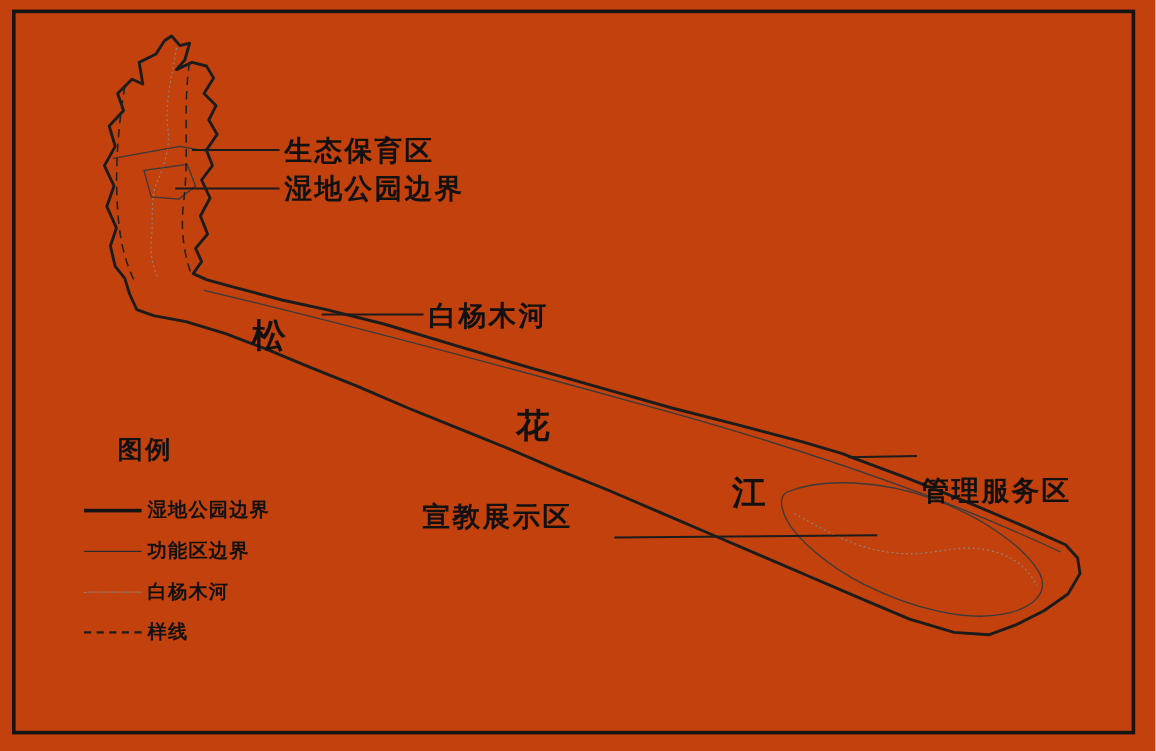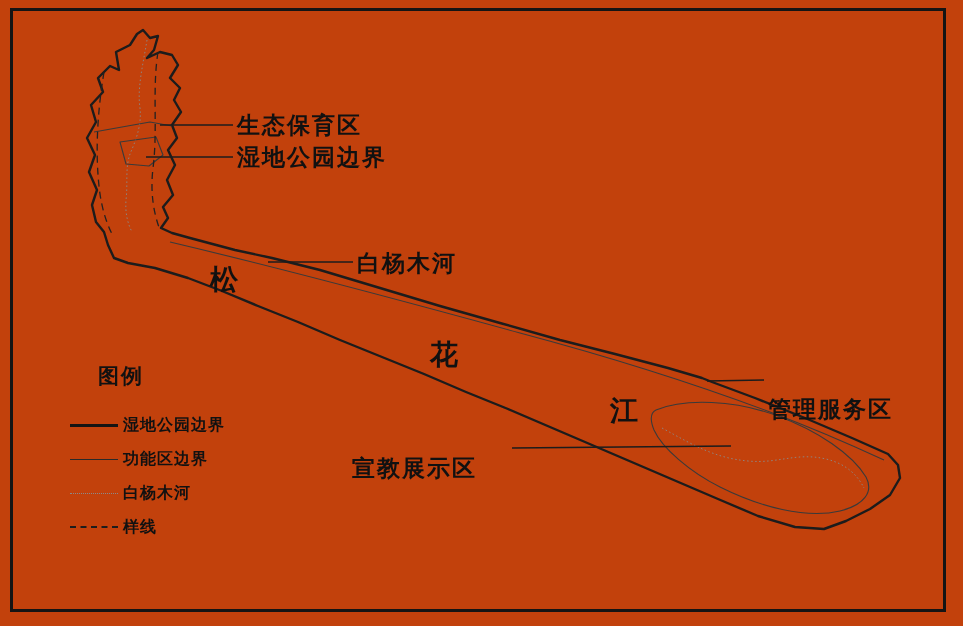--- a/index.html
+++ b/index.html
@@ -126,21 +126,21 @@
   </svg>
 
   <div class="zone-label" style="left:237px; top:113px;">生态保育区</div>
 
   <div class="zone-label" style="left:237px; top:145px;">湿地公园边界</div>
 
   <div class="zone-label" style="left:357px; top:251px;">白杨木河</div>
 
   <div class="zone-label" style="left:768px; top:369px;margin-top:28px;">管理服务区</div>
 
-  <div class="zone-label" style="left:352px; top:456px;">宣教展示区</div>
+  <div class="zone-label" style="left:352px; top:418px;">宣教展示区</div>
 
   <div class="river-char" style="left:210px; top:266px;">松</div>
   <div class="river-char" style="left:430px; top:341px;">花</div>
   <div class="river-char" style="left:610px; top:397px;">江</div>
 
   <div class="legend">
     <div class="legend-title">图例</div>
 
     <div class="legend-item">
       <span class="line-sample ls-thick"></span>

